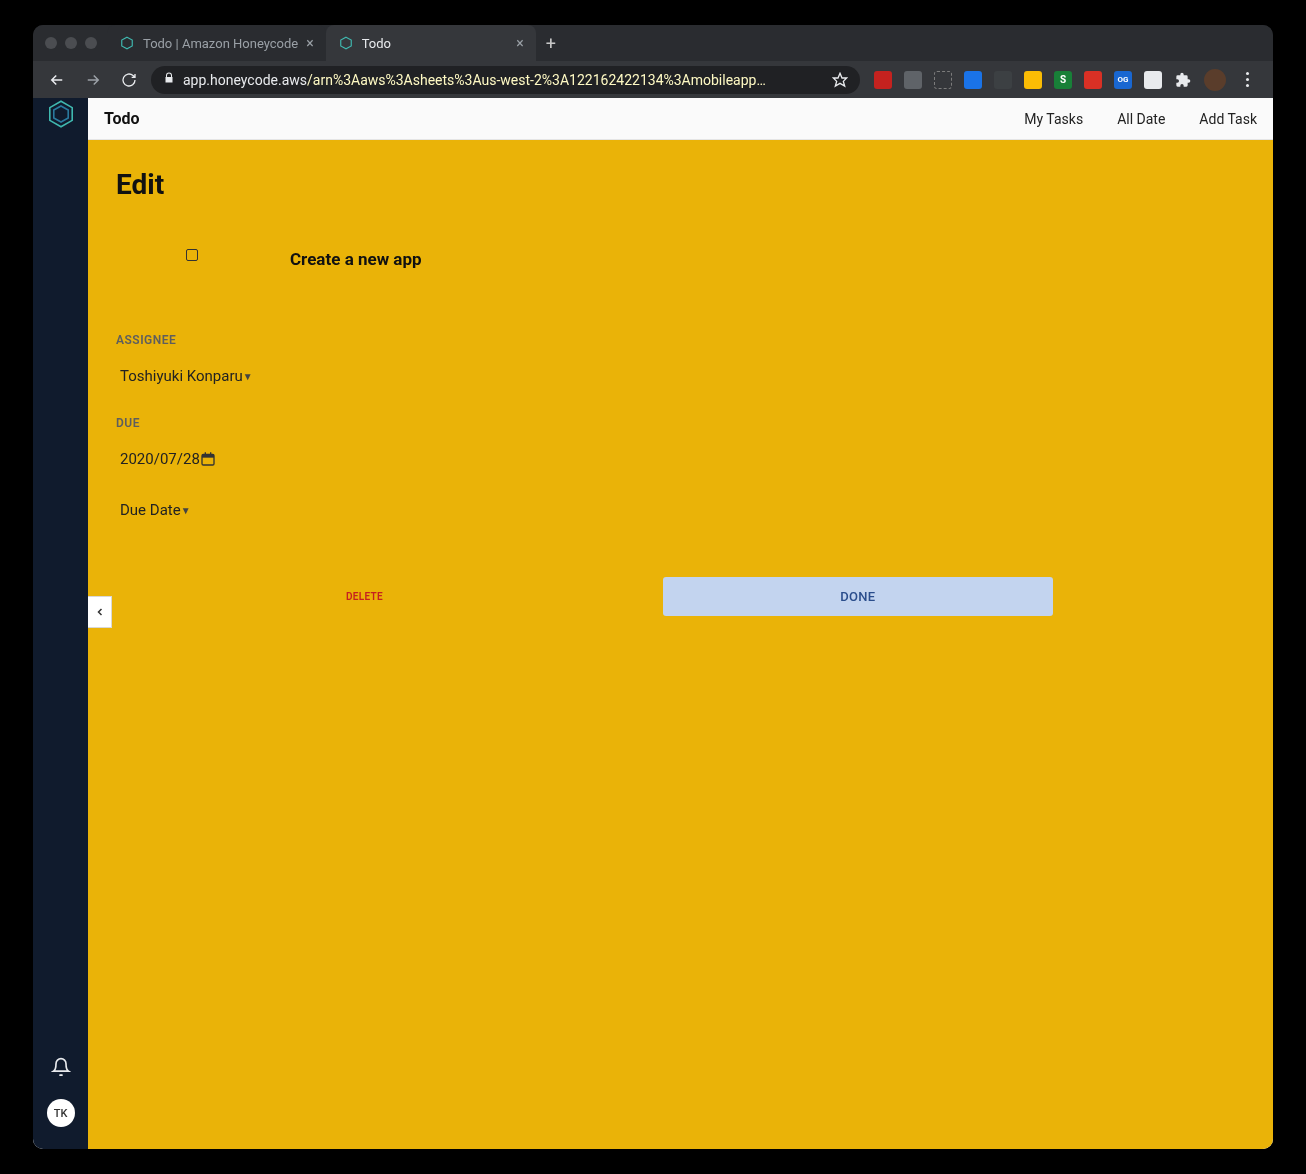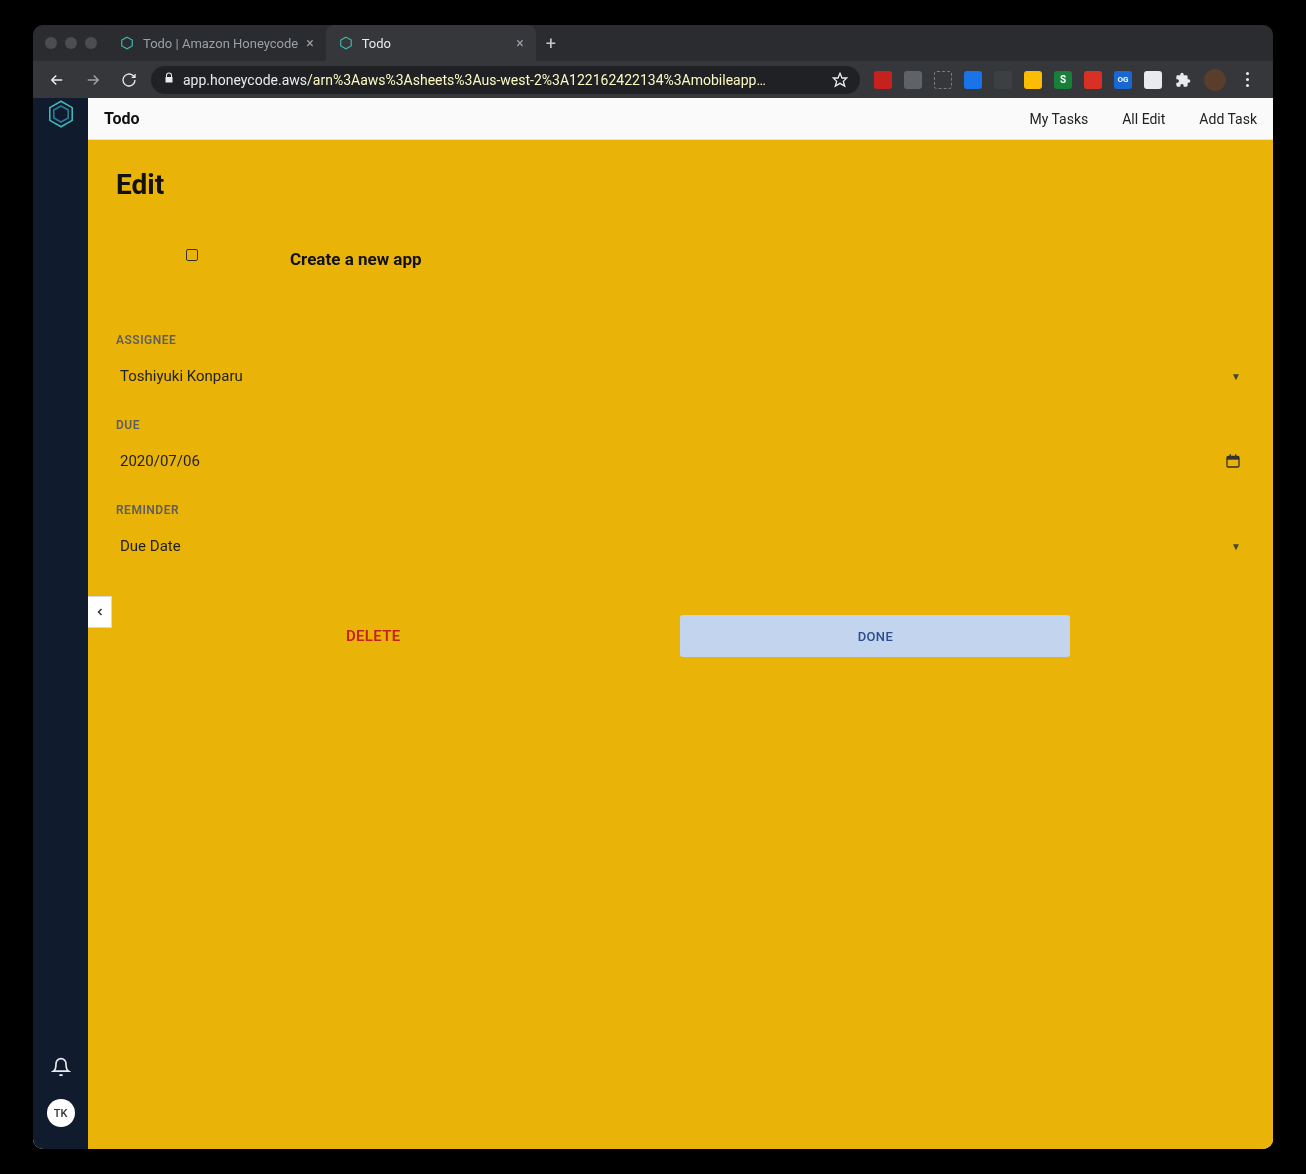--- a/index.html
+++ b/index.html
@@ -289,48 +289,47 @@
       font-size: 12px;
       font-weight: 600;
       color: #5e5e5e;
       letter-spacing: 0.5px;
       margin-bottom: 12px;
       margin-top: 21px;
     }
     .field-input {
       width: 100%;
       border: none;
-      border-bottom: 4px solid #eab308;
+      border-bottom: 2px solid #eab308;
       padding: 8px 4px;
       font-size: 15px;
       color: #222;
       display: flex;
       align-items: center;
-      justify-content: space-between;
       cursor: pointer;
       margin-bottom: 15px;
       background: transparent;
     }
     .dropdown-caret {
       font-size: 10px;
       color: #444;
     }
     .cal-icon-wrap {
       display: flex;
       align-items: center;
     }
     .actions {
       display: flex;
       gap: 260px;
       margin-top: 48px;
       padding-left: 210px;
     }
     .btn-delete {
       color: #c5221f;
-      font-size: 15px;
+      font-size: 10px;
       font-weight: 600;
       background: none;
       border: none;
       cursor: pointer;
       padding: 12px 20px;
       letter-spacing: 0.3px;
     }
     .btn-done {
       background: #c3d4ef;
       color: #2a4d8c;
@@ -457,21 +456,21 @@
       <svg width="12" height="12" viewBox="0 0 24 24" fill="none" stroke="#333" stroke-width="3">
           <path d="M15 6l-6 6 6 6"></path>
         </svg>
     </div>
 
     <div class="main">
       <div class="app-header">
         <div class="app-title">Todo</div>
         <div class="app-nav">
           <div class="app-nav-item">My Tasks</div>
-          <div class="app-nav-item">All Edit</div>
+          <div class="app-nav-item">All Date</div>
           <div class="app-nav-item">Add Task</div>
         </div>
       </div>
 
       <div class="page">
         <h1 class="page-title">Edit</h1>
 
         <div class="task-row">
           <div class="checkbox"></div>
           <div class="task-name">Create a new app</div>
@@ -479,32 +478,31 @@
 
         <div class="form">
           <div class="field-label">ASSIGNEE</div>
           <div class="field-input">
             <span>Toshiyuki Konparu</span>
             <span class="dropdown-caret">▼</span>
           </div>
 
           <div class="field-label">DUE</div>
           <div class="field-input">
-            <span>2020/07/06</span>
+            <span>2020/07/28</span>
             <span class="cal-icon-wrap">
               <svg width="16" height="16" viewBox="0 0 24 24" fill="#333">
                   <rect x="3" y="5" width="18" height="16" rx="2" fill="none" stroke="#333" stroke-width="2"></rect>
                   <rect x="3" y="5" width="18" height="5" fill="#333"></rect>
                   <line x1="8" y1="2" x2="8" y2="6" stroke="#333" stroke-width="2"></line>
                   <line x1="16" y1="2" x2="16" y2="6" stroke="#333" stroke-width="2"></line>
                 </svg>
             </span>
           </div>
 
-          <div class="field-label">REMINDER</div>
           <div class="field-input">
             <span>Due Date</span>
             <span class="dropdown-caret">▼</span>
           </div>
         </div>
 
         <div class="actions">
           <button class="btn-delete">DELETE</button>
           <button class="btn-done">DONE</button>
         </div>

